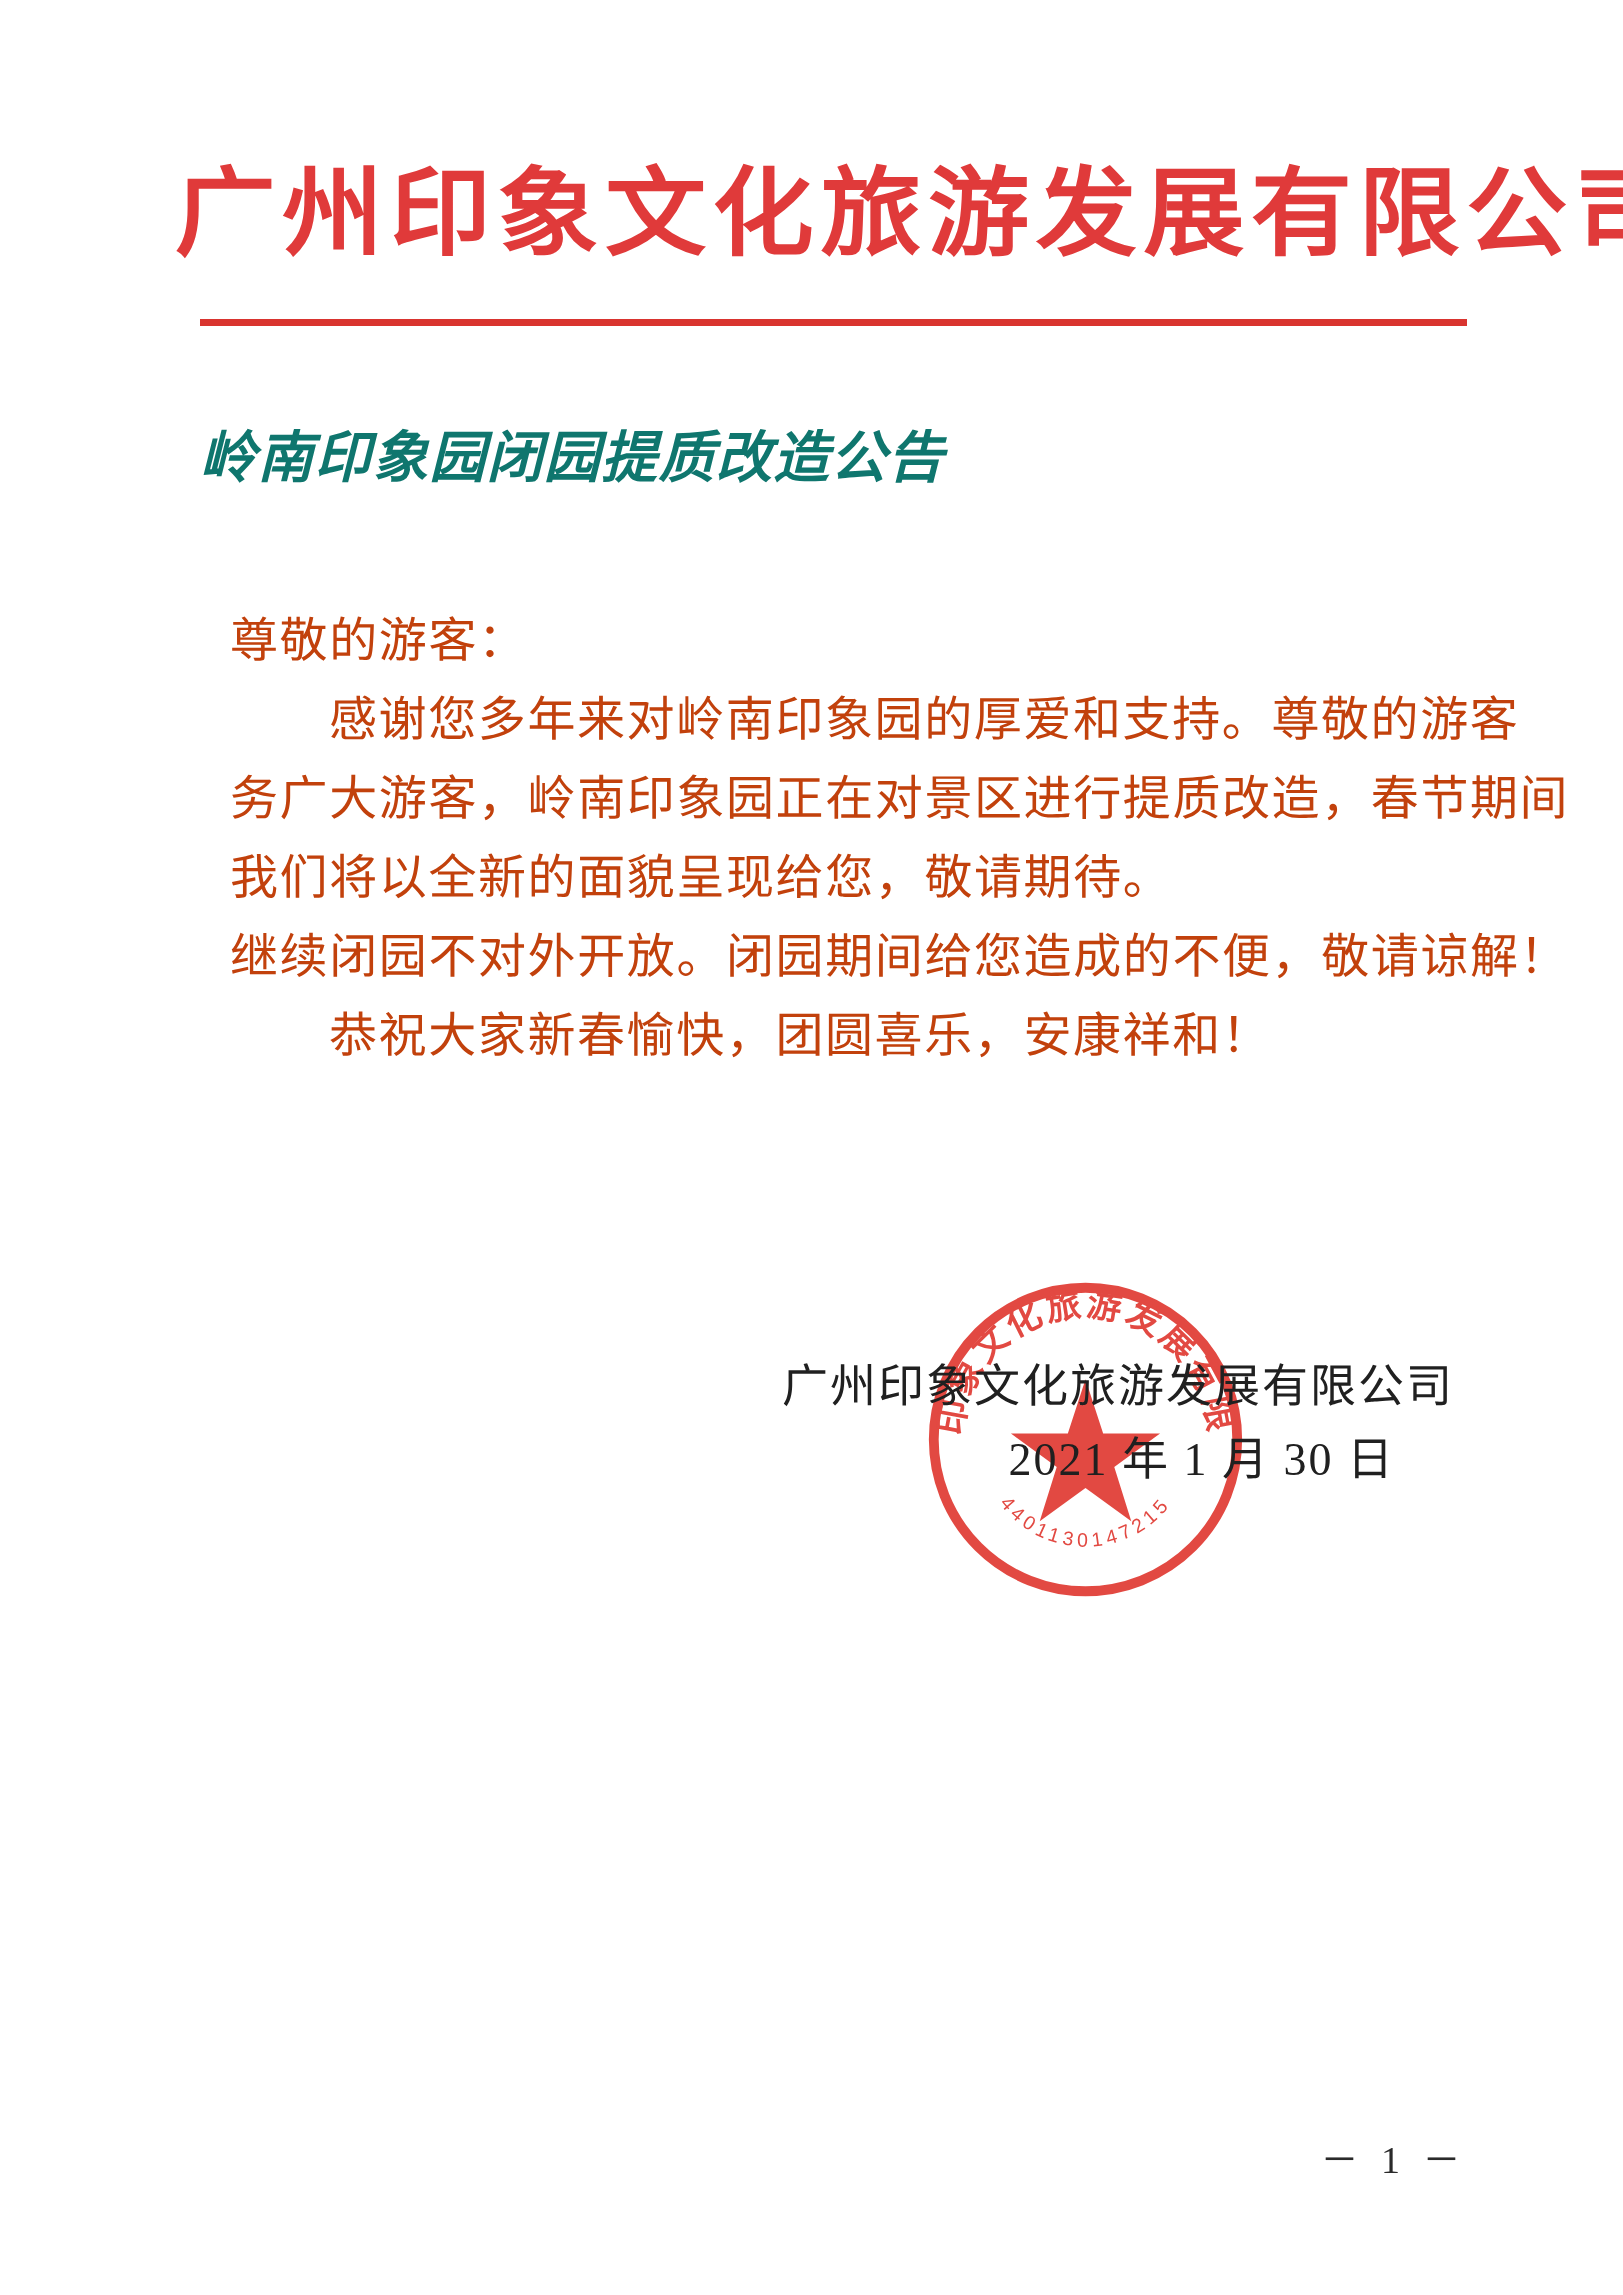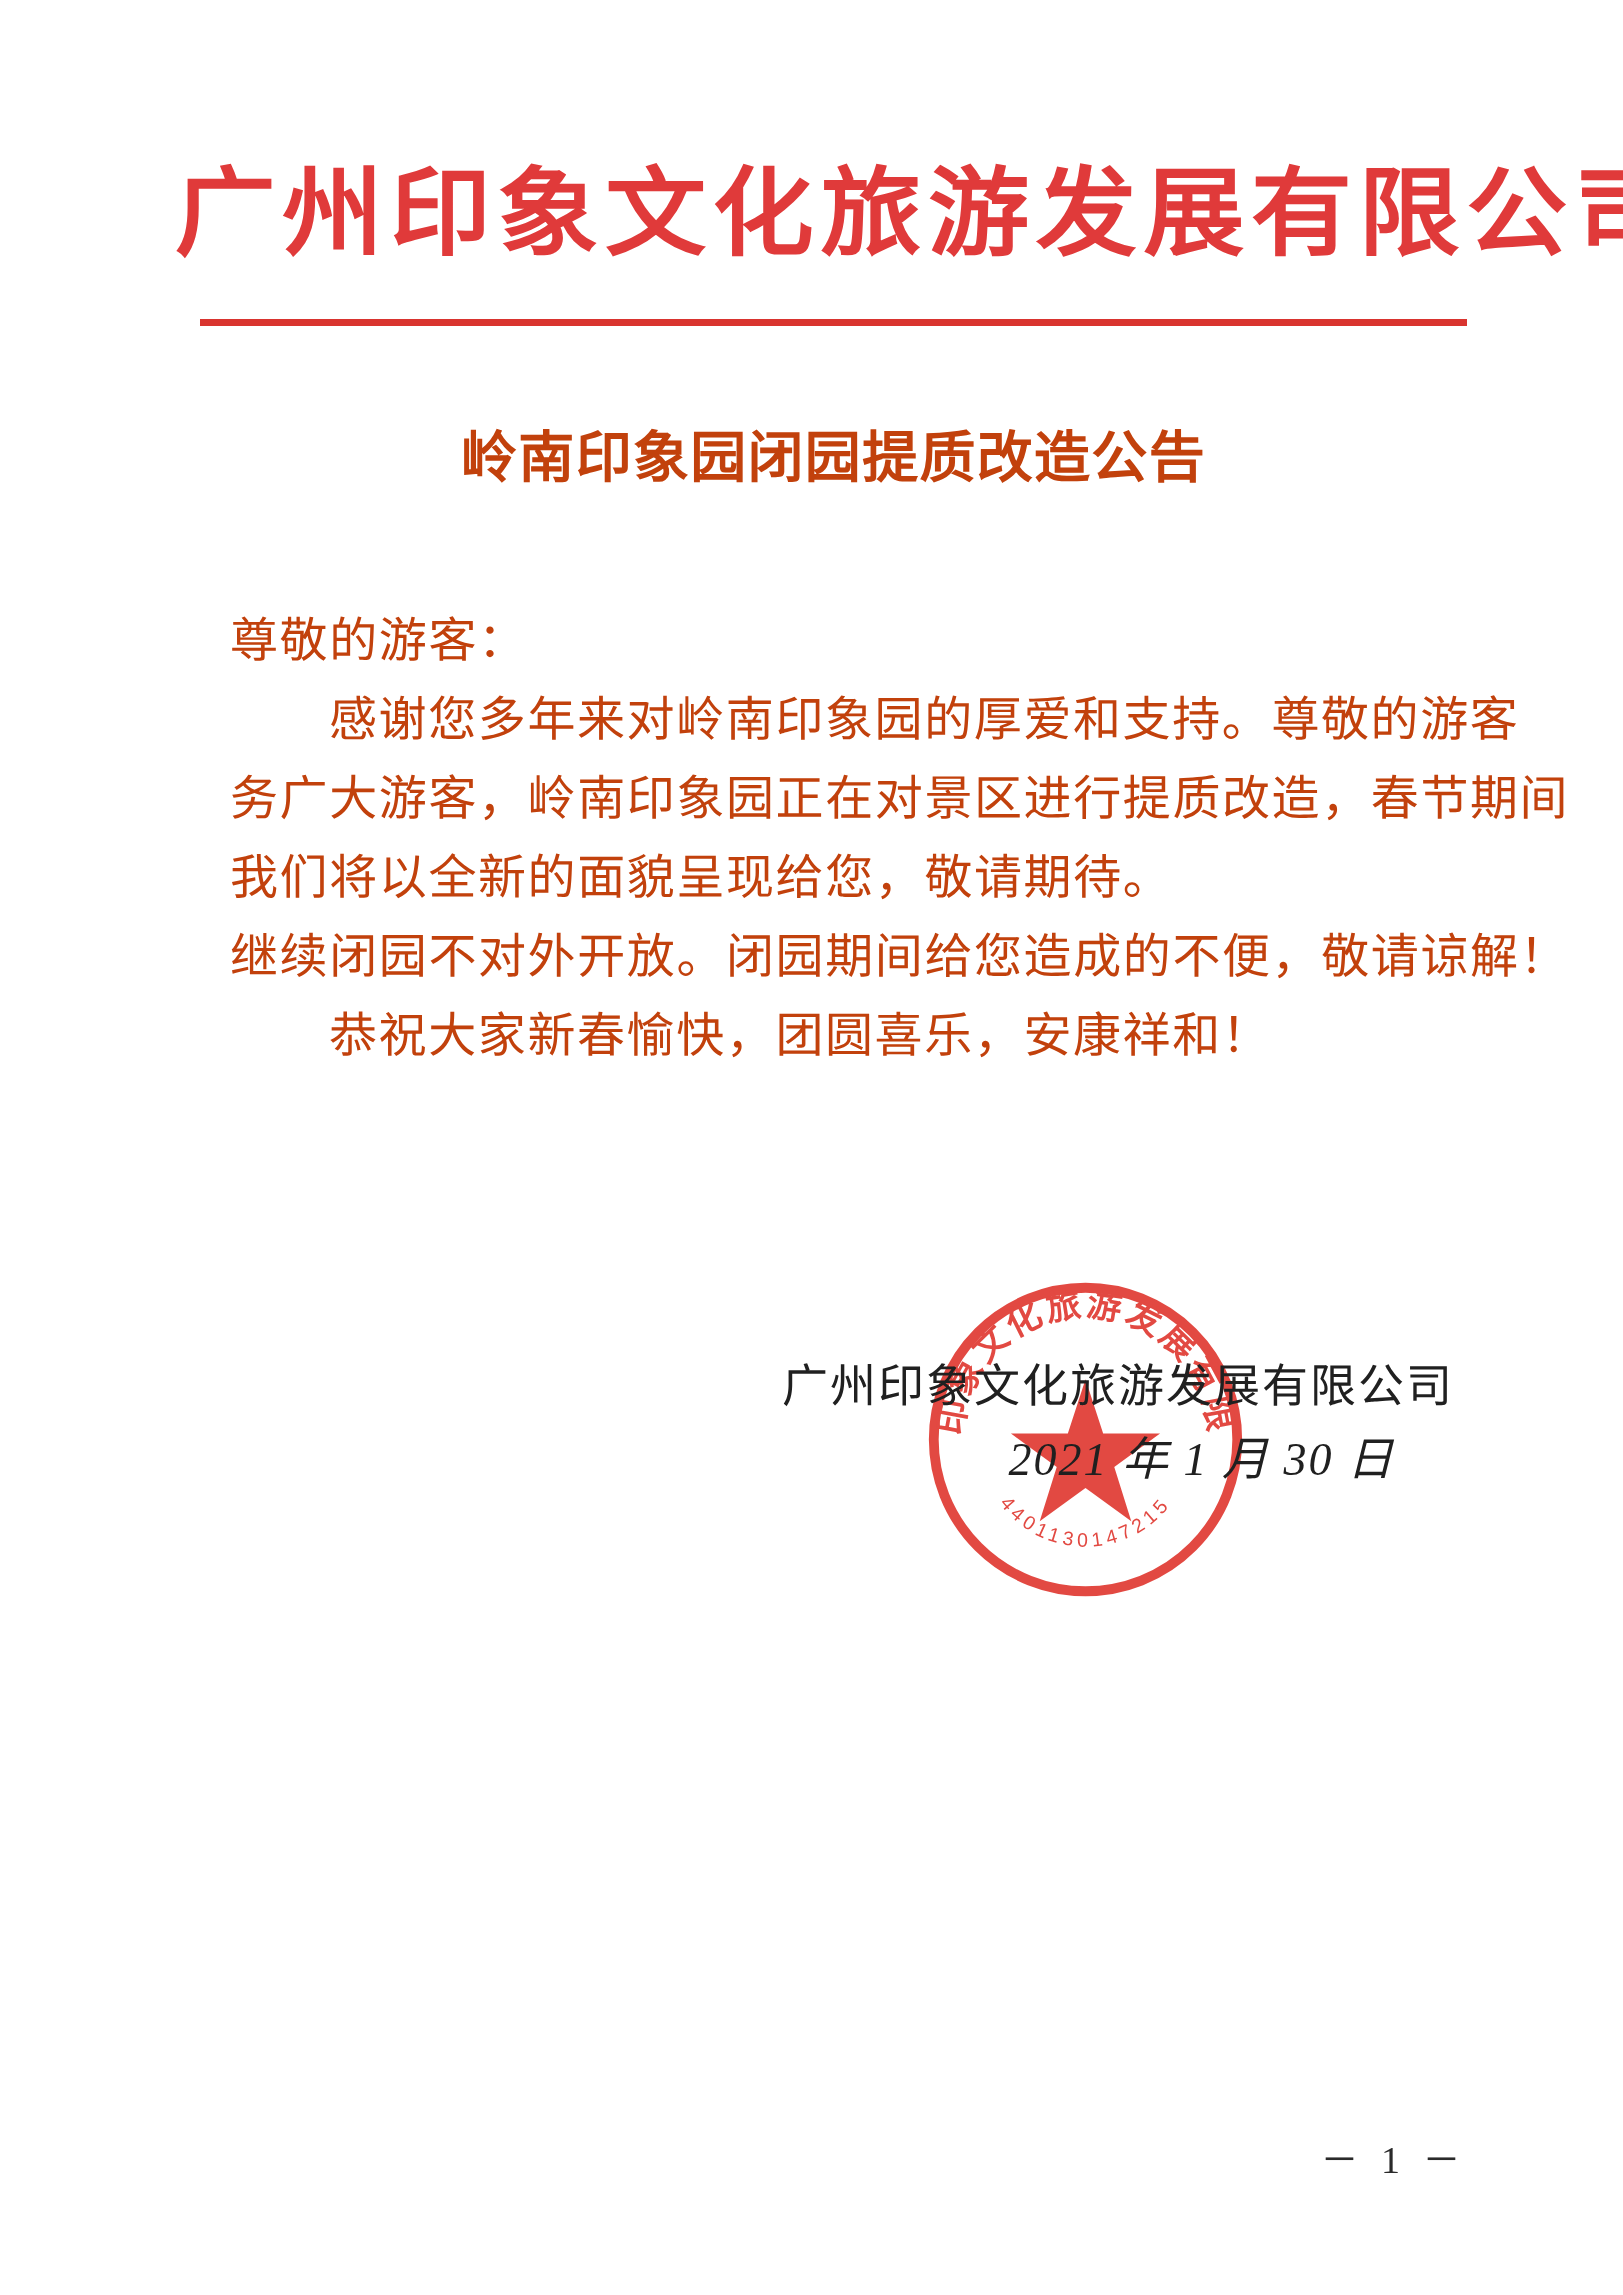--- a/index.html
+++ b/index.html
@@ -48,28 +48,29 @@
     height: 7.2px;
     background: #d9342f;
   }
 
   
   .doc-title {
     position: absolute;
     left: 200px;
     top: 424px;
     width: 1267px;
-    text-align: center;
+    text-align: left;
     font-family: "Liberation Sans", "DejaVu Sans", sans-serif;
     font-weight: bold;
     font-size: 56px;
     line-height: 1.2;
     letter-spacing: 1.3px;
-    color: #c2410c;
-    white-space: nowrap;
+    color: #0f766e;
+    white-space: nowrap;
+    font-style: italic;
   }
 
   
   .body-block {
     position: absolute;
     left: 230px;
     top: 601px;
     width: 1224px;
   }
 
@@ -100,21 +101,20 @@
     font-family: "Liberation Serif", "DejaVu Serif", serif;
     font-size: 46px;
     line-height: 73px;
     letter-spacing: 2px;
     color: #202020;
     white-space: nowrap;
   }
 
   .sign-date {
     padding-right: 59px;
-    font-style: italic;
   }
 
   
   .seal {
     position: absolute;
     left: 922px;
     top: 1276px;
     width: 327px;
     height: 327px;
     pointer-events: none;

